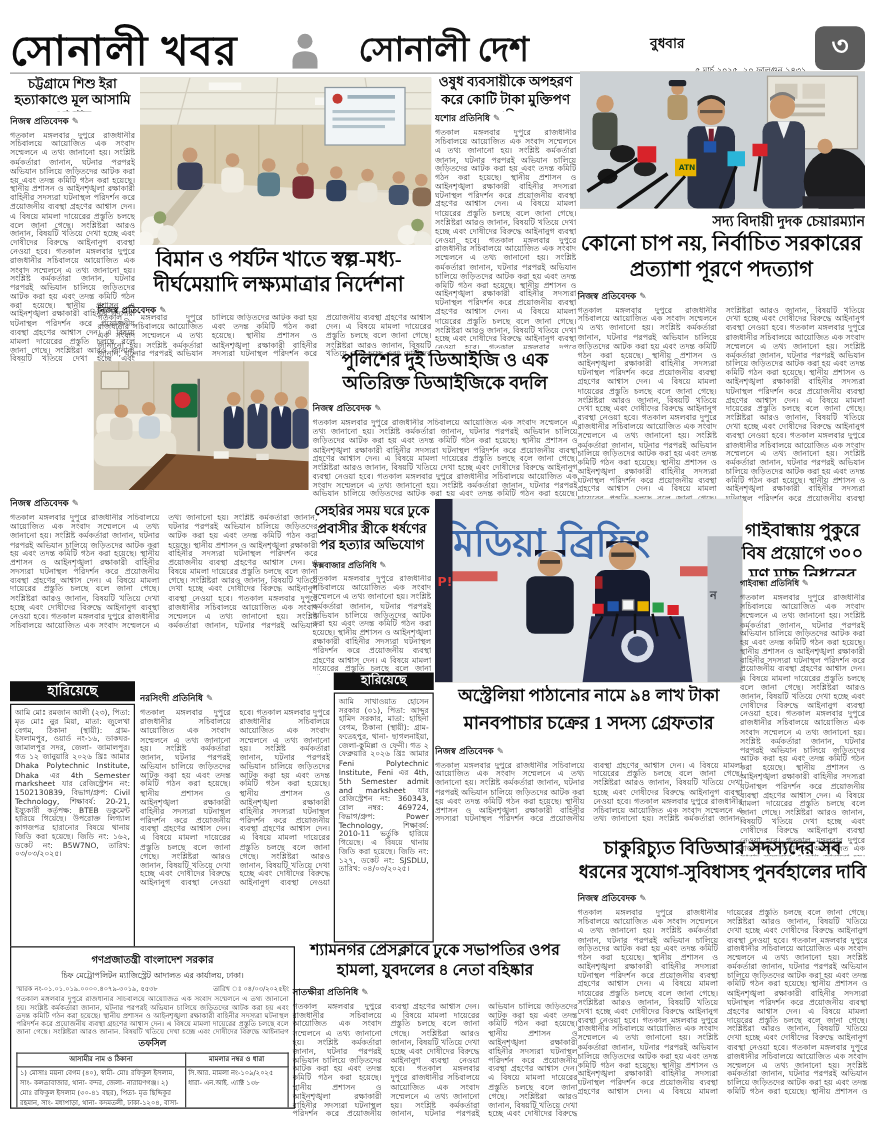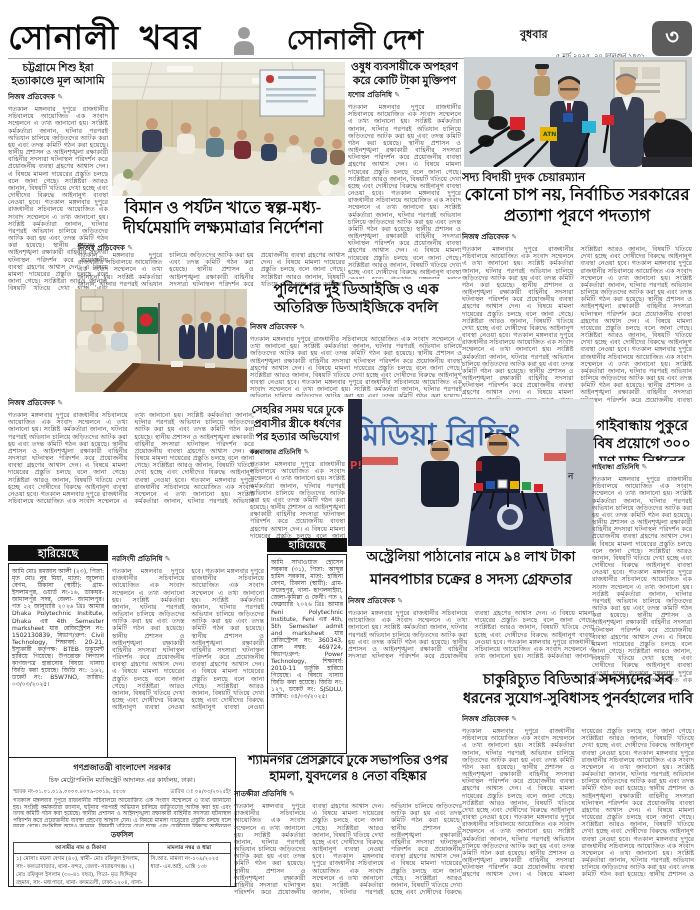--- a/index.html
+++ b/index.html
@@ -1,33 +1,33 @@
 <!DOCTYPE html>
 <html><head>
 <meta charset="utf-8">
 <style>
   html,body{margin:0;padding:0;background:#ffffff;}
   #page{position:relative;width:700px;height:910px;background:#ffffff;overflow:hidden;
         font-family:"DejaVu Sans","Liberation Sans",sans-serif;color:#222;}
   .abs{position:absolute;}
   
-  .logo{font-family:Liberation Mono, monospace;font-weight:900;font-size:33px;
+  .logo{font-family:Liberation Sans, sans-serif;font-weight:900;font-size:33px;
         letter-spacing:1px;color:#0d0d0d;line-height:1;}
   .section-title{font-family:"Liberation Serif","DejaVu Serif",serif;font-weight:600;
         font-size:27px;color:#141414;line-height:1;}
   .weekday{font-weight:bold;font-size:11px;text-align:left;color:#111;}
   .dateline{font-size:6.5px;text-align:right;color:#222;margin-top:6px;}
   .pagebox{width:40px;height:35px;background:#5c5c5c;border-radius:7px;color:#fff;
         display:flex;align-items:center;justify-content:center;font-size:21px;font-weight:bold;}
   .mast-rule{height:1px;background:#9a9a9a;}
   
   .hl{font-family:"Liberation Serif","DejaVu Serif",serif;font-weight:bold;color:#0e0e0e;
       text-align:center;overflow:hidden;}
-  .kicker{font-family:Liberation Sans, sans-serif;font-weight:bold;color:#141414;
-      text-align:left;overflow:hidden;}
+  .kicker{font-family:Liberation Serif, serif;font-weight:bold;color:#141414;
+      text-align:right;overflow:hidden;}
   .byline{font-size:7px;font-weight:bold;color:#111;white-space:nowrap;overflow:hidden;}
   .byline .pen{color:#555;font-size:7px;}
   .body-sm{font-size:6.3px;line-height:1.14;color:#3c3c3c;text-align:justify;overflow:hidden;}
   .cols2{column-count:2;column-gap:7px;}
   .cols3{column-count:3;column-gap:7px;}
   .lost-head{background:#101010;color:#fff;font-weight:bold;text-align:center;
       font-family:"Liberation Serif","DejaVu Serif",serif;overflow:hidden;}
   .lost-box{border:1.5px solid #1c1c1c;background:#fff;padding:3px;font-size:6px;line-height:1.18;
       color:#333;text-align:justify;overflow:hidden;}
   .ad-box{border:1.5px solid #1c1c1c;background:#fff;padding:3px 4px;overflow:hidden;}
@@ -292,21 +292,21 @@
         <rect x="174" y="83" width="9" height="8" fill="#2a9d4a"></rect>
         <rect x="186" y="85" width="9" height="8" fill="#d8232a"></rect>
       </g>
       <rect x="218" y="30" width="28" height="117" fill="#b9bec4"></rect>
       <text x="220" y="80" font-size="9" font-weight="bold" fill="#3b3f46">ন</text>
     </svg>
   </div>
 
   <div class="abs" style="left:348px;top:548px;width:246px;">
     <div class="hl" style="font-size:13.5px;line-height:1.3;height:20px;">অস্ট্রেলিয়া পাঠানোর নামে ৯৪ লাখ টাকা আত্মসাৎ</div>
-    <div class="hl" style="font-size:14.5px;line-height:1.3;height:22px;margin-top:2px;">মানবপাচার চক্রের ৪ সদস্য গ্রেফতার</div>
+    <div class="hl" style="font-size:14.5px;line-height:1.3;height:22px;margin-top:2px;">মানবপাচার চক্রের 1 সদস্য গ্রেফতার</div>
     <div class="byline" style="margin-top:3px;"><span>নিজস্ব প্রতিবেদক</span> <span class="pen">✎</span></div>
     <div class="body-sm cols2" style="height:56px;margin-top:2px;">গতকাল মঙ্গলবার দুপুরে রাজধানীর সচিবালয়ে আয়োজিত এক সংবাদ সম্মেলনে এ তথ্য জানানো হয়। সংশ্লিষ্ট কর্মকর্তারা জানান, ঘটনার পরপরই অভিযান চালিয়ে জড়িতদের আটক করা হয় এবং তদন্ত কমিটি গঠন করা হয়েছে। স্থানীয় প্রশাসন ও আইনশৃঙ্খলা রক্ষাকারী বাহিনীর সদস্যরা ঘটনাস্থল পরিদর্শন করে প্রয়োজনীয় ব্যবস্থা গ্রহণের আশ্বাস দেন। এ বিষয়ে মামলা দায়েরের প্রস্তুতি চলছে বলে জানা গেছে। সংশ্লিষ্টরা আরও জানান, বিষয়টি খতিয়ে দেখা হচ্ছে এবং দোষীদের বিরুদ্ধে আইনানুগ ব্যবস্থা নেওয়া হবে। গতকাল মঙ্গলবার দুপুরে রাজধানীর সচিবালয়ে আয়োজিত এক সংবাদ সম্মেলনে এ তথ্য জানানো হয়। সংশ্লিষ্ট কর্মকর্তারা জানান, ঘটনার পরপরই অভিযান চালিয়ে জড়িতদের আটক করা হয় এবং তদন্ত কমিটি গঠন করা হয়েছে। স্থানীয় প্রশাসন ও আইনশৃঙ্খলা রক্ষাকারী বাহিনীর সদস্যরা ঘটনাস্থল পরিদর্শন করে প্রয়োজনীয় ব্যবস্থা গ্রহণের আশ্বাস দেন। এ বিষয়ে মামলা দায়েরের প্রস্তুতি চলছে বলে জানা গেছে। সংশ্লিষ্টরা আরও জানান, বিষয়টি খতিয়ে দেখা হচ্ছে এবং দোষীদের বিরুদ্ধে আইনানুগ ব্যবস্থা নেওয়া হবে। গতকাল মঙ্গলবার দুপুরে রাজধানীর সচিবালয়ে আয়োজিত এক সংবাদ সম্মেলনে এ তথ্য জানানো হয়। সংশ্লিষ্ট কর্মকর্তারা জানান, ঘটনার পরপরই অভিযান চালিয়ে জড়িতদের আটক করা হয় এবং তদন্ত কমিটি গঠন করা হয়েছে। স্থানীয় প্রশাসন ও আইনশৃঙ্খলা রক্ষাকারী বাহিনীর সদস্যরা ঘটনাস্থল পরিদর্শন করে প্রয়োজনীয় ব্যবস্থা গ্রহণের আশ্বাস দেন। এ বিষয়ে মামলা দায়েরের প্রস্তুতি চলছে বলে জানা গেছে। সংশ্লিষ্টরা আরও জানান, বিষয়টি খতিয়ে দেখা হচ্ছে এবং দোষীদের বিরুদ্ধে আইনানুগ ব্যবস্থা নেওয়া হবে। গতকাল মঙ্গলবার দুপুরে রাজধানীর সচিবালয়ে আয়োজিত এক সংবাদ সম্মেলনে এ তথ্য জানানো হয়। সংশ্লিষ্ট কর্মকর্তারা জানান, ঘটনার পরপরই অভিযান চালিয়ে জড়িতদের আটক করা হয় এবং তদন্ত কমিটি গঠন করা হয়েছে। স্থানীয় প্রশাসন ও আইনশৃঙ্খলা রক্ষাকারী বাহিনীর সদস্যরা ঘটনাস্থল পরিদর্শন করে প্রয়োজনীয় ব্যবস্থা গ্রহণের আশ্বাস দেন। এ বিষয়ে মামলা দায়েরের প্রস্তুতি চলছে বলে জানা গেছে। সংশ্লিষ্টরা আরও জানান, বিষয়টি খতিয়ে দেখা হচ্ছে এবং দোষীদের বিরুদ্ধে আইনানুগ ব্যবস্থা নেওয়া হবে।</div>
   </div>
 
   <div class="abs" style="left:592px;top:400px;width:100px;">
     <div class="hl" style="font-size:14px;line-height:1.3;height:44px;margin-top:17px;">গাইবান্ধায় পুকুরে বিষ প্রয়োগে ৩০০ মণ মাছ নিধনের অভিযোগ</div>
     <div class="byline" style="margin-top:1px;font-size:6.5px;"><span>গাইবান্ধা প্রতিনিধি</span> <span class="pen">✎</span></div>
     <div class="body-sm" style="height:210px;margin-top:2px;">গতকাল মঙ্গলবার দুপুরে রাজধানীর সচিবালয়ে আয়োজিত এক সংবাদ সম্মেলনে এ তথ্য জানানো হয়। সংশ্লিষ্ট কর্মকর্তারা জানান, ঘটনার পরপরই অভিযান চালিয়ে জড়িতদের আটক করা হয় এবং তদন্ত কমিটি গঠন করা হয়েছে। স্থানীয় প্রশাসন ও আইনশৃঙ্খলা রক্ষাকারী বাহিনীর সদস্যরা ঘটনাস্থল পরিদর্শন করে প্রয়োজনীয় ব্যবস্থা গ্রহণের আশ্বাস দেন। এ বিষয়ে মামলা দায়েরের প্রস্তুতি চলছে বলে জানা গেছে। সংশ্লিষ্টরা আরও জানান, বিষয়টি খতিয়ে দেখা হচ্ছে এবং দোষীদের বিরুদ্ধে আইনানুগ ব্যবস্থা নেওয়া হবে। গতকাল মঙ্গলবার দুপুরে রাজধানীর সচিবালয়ে আয়োজিত এক সংবাদ সম্মেলনে এ তথ্য জানানো হয়। সংশ্লিষ্ট কর্মকর্তারা জানান, ঘটনার পরপরই অভিযান চালিয়ে জড়িতদের আটক করা হয় এবং তদন্ত কমিটি গঠন করা হয়েছে। স্থানীয় প্রশাসন ও আইনশৃঙ্খলা রক্ষাকারী বাহিনীর সদস্যরা ঘটনাস্থল পরিদর্শন করে প্রয়োজনীয় ব্যবস্থা গ্রহণের আশ্বাস দেন। এ বিষয়ে মামলা দায়েরের প্রস্তুতি চলছে বলে জানা গেছে। সংশ্লিষ্টরা আরও জানান, বিষয়টি খতিয়ে দেখা হচ্ছে এবং দোষীদের বিরুদ্ধে আইনানুগ ব্যবস্থা নেওয়া হবে। গতকাল মঙ্গলবার দুপুরে রাজধানীর সচিবালয়ে আয়োজিত এক সংবাদ সম্মেলনে এ তথ্য জানানো হয়। সংশ্লিষ্ট কর্মকর্তারা জানান, ঘটনার পরপরই অভিযান চালিয়ে জড়িতদের আটক করা হয় এবং তদন্ত কমিটি গঠন করা হয়েছে। স্থানীয় প্রশাসন ও আইনশৃঙ্খলা রক্ষাকারী বাহিনীর সদস্যরা ঘটনাস্থল পরিদর্শন করে প্রয়োজনীয় ব্যবস্থা গ্রহণের আশ্বাস দেন। এ বিষয়ে মামলা দায়েরের প্রস্তুতি চলছে বলে জানা গেছে। সংশ্লিষ্টরা আরও জানান, বিষয়টি খতিয়ে দেখা হচ্ছে এবং দোষীদের বিরুদ্ধে আইনানুগ ব্যবস্থা নেওয়া হবে। গতকাল মঙ্গলবার দুপুরে রাজধানীর সচিবালয়ে আয়োজিত এক সংবাদ সম্মেলনে এ তথ্য জানানো হয়। সংশ্লিষ্ট কর্মকর্তারা জানান, ঘটনার পরপরই অভিযান চালিয়ে জড়িতদের আটক করা হয় এবং তদন্ত কমিটি গঠন করা হয়েছে। স্থানীয় প্রশাসন ও আইনশৃঙ্খলা রক্ষাকারী বাহিনীর সদস্যরা ঘটনাস্থল পরিদর্শন করে প্রয়োজনীয় ব্যবস্থা গ্রহণের আশ্বাস দেন। এ বিষয়ে মামলা দায়েরের প্রস্তুতি চলছে বলে জানা গেছে। সংশ্লিষ্টরা আরও জানান, বিষয়টি খতিয়ে দেখা হচ্ছে এবং দোষীদের বিরুদ্ধে আইনানুগ ব্যবস্থা নেওয়া হবে। গতকাল মঙ্গলবার দুপুরে রাজধানীর সচিবালয়ে আয়োজিত এক সংবাদ সম্মেলনে এ তথ্য জানানো হয়। সংশ্লিষ্ট কর্মকর্তারা জানান, ঘটনার পরপরই অভিযান চালিয়ে জড়িতদের আটক করা হয় এবং তদন্ত কমিটি গঠন করা হয়েছে। স্থানীয় প্রশাসন ও আইনশৃঙ্খলা রক্ষাকারী বাহিনীর সদস্যরা ঘটনাস্থল পরিদর্শন করে প্রয়োজনীয় ব্যবস্থা গ্রহণের আশ্বাস দেন। এ বিষয়ে মামলা দায়েরের প্রস্তুতি চলছে বলে জানা গেছে। সংশ্লিষ্টরা আরও জানান, বিষয়টি খতিয়ে দেখা হচ্ছে এবং দোষীদের বিরুদ্ধে আইনানুগ ব্যবস্থা নেওয়া হবে।</div>
   </div>
 

